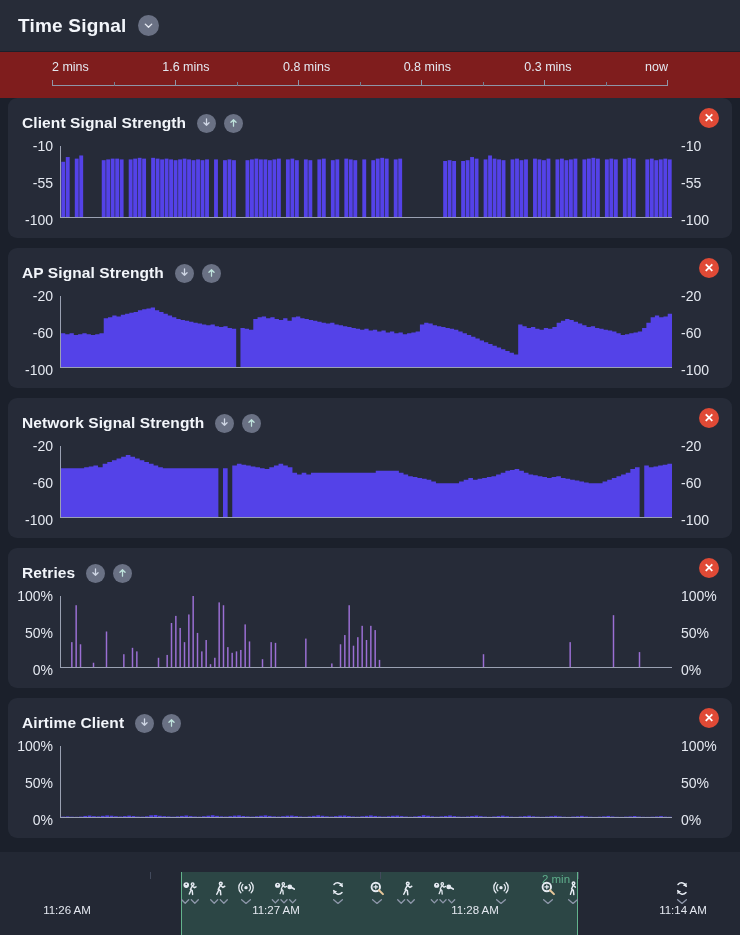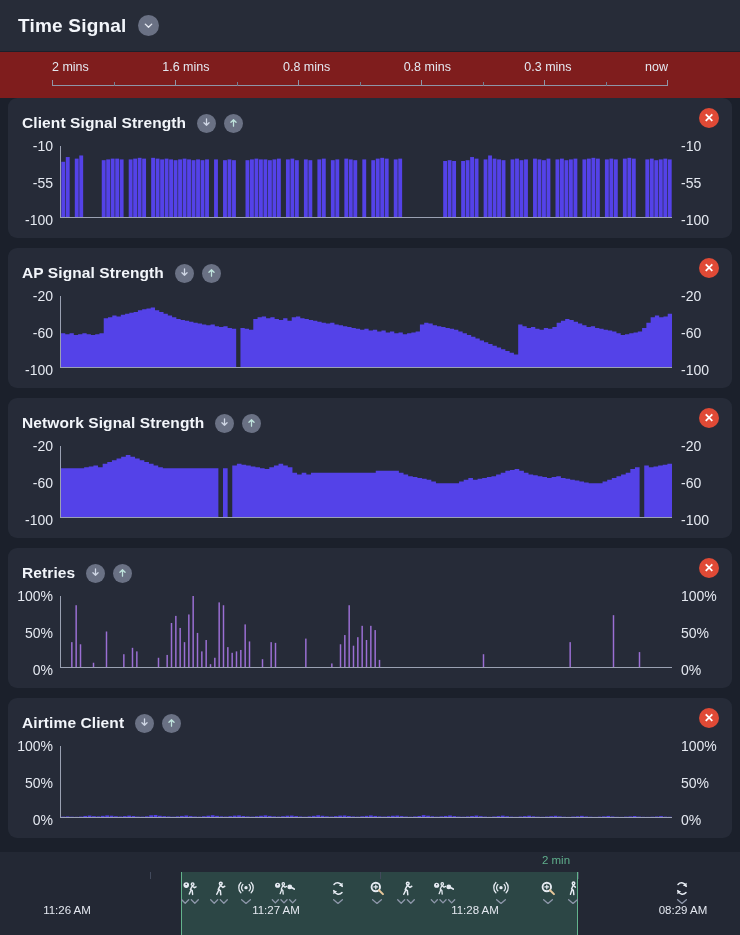--- a/index.html
+++ b/index.html
@@ -627,21 +627,21 @@
             <span style="top:6px">100%</span>
             <span style="top:43px">50%</span>
             <span style="top:80px">0%</span>
           </div>
         </div>
       </div>
     </div>
 
   <div class="timeline">
     <div class="tl-selection" style="left: 181px; width: 397px;"></div>
-    <div class="tl-duration" style="left: 556px;">2 min</div>
+    <div class="tl-duration" style="left: 556px; margin-top: 19px;">2 min</div>
     <div class="tl-icons" id="tl-icons">
         <div class="tl-ev" style="left: 190px;"><span><svg width="17" height="17" viewBox="0 0 20 20">
               <circle cx="5" cy="6" r="3.3" fill="#e6ebf2"></circle>
               <path d="M4.2 5.2h1.6M5 4.4v1.6" stroke="#39414f" stroke-width="1.1"></path>
               <path d="M12.5 3.4a1.5 1.5 0 1 0 0 3 1.5 1.5 0 0 0 0-3z M12 7 L10 11 L12 12.5 L12.5 17 M12 7 L14.6 9 L16.5 8 M10.6 12 L8.6 16.5" stroke="#e6ebf2" stroke-width="1.7" fill="none" stroke-linecap="round"></path>
             </svg></span><span class="caret">
             <svg width="20" height="7" viewBox="0 0 22 8">
               <path d="M1.5 2 L5.5 6 L9.5 2 M12.5 2 L16.5 6 L20.5 2" fill="none" stroke="#8e97aa" stroke-width="1.5" stroke-linecap="round" stroke-linejoin="round"></path>
             </svg>
           </span></div>
@@ -736,20 +736,20 @@
             </svg></span><span class="caret">
             <svg width="13" height="7" viewBox="0 0 14 8">
               <path d="M2 2 L7 6.2 L12 2" fill="none" stroke="#8e97aa" stroke-width="1.5" stroke-linecap="round" stroke-linejoin="round"></path>
             </svg>
           </span></div>
       </div>
     <div class="tl-labels" id="tl-labels">
         <span style="left: 67px;">11:26 AM</span>
         <span style="left: 276px;">11:27 AM</span>
         <span style="left: 475px;">11:28 AM</span>
-        <span style="left: 683px;">08:29 AM</span>
+        <span style="left: 683px;">11:14 AM</span>
       </div>
   <div class="tl-tick" style="left: 150px;"></div>
       <div class="tl-tick" style="left: 380px;"></div>
       <div class="tl-tick" style="left: 578px;"></div>
     </div>
 
 </div>
 
 </body></html>

